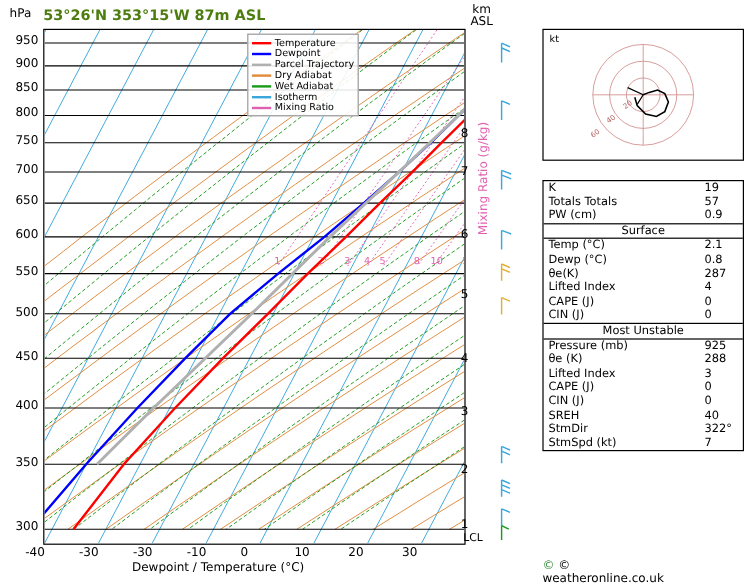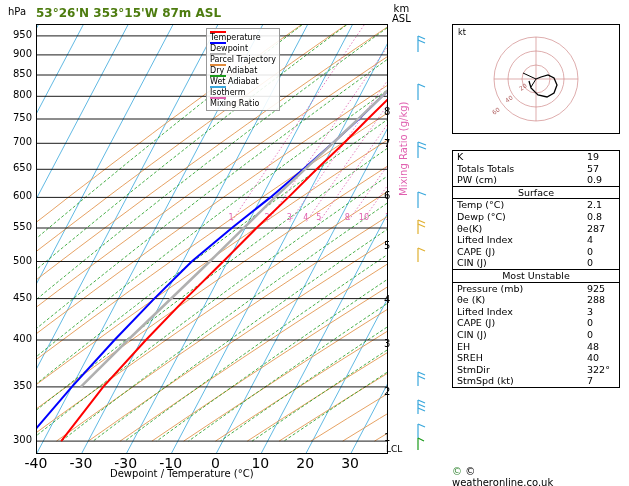--- a/index.html
+++ b/index.html
@@ -6,26 +6,26 @@
   body{width:629px;height:486px;background:#ffffff;font-family:"DejaVu Sans",sans-serif;overflow:hidden;}
   #root{position:relative;width:521px;height:486px;}
   .abs{position:absolute;}
   
   #plot{left:36px;top:24px;width:350px;height:428px;border:1px solid #000;background:#fff;overflow:hidden;}
   #plotInner{position:absolute;left:0;top:0;width:100%;height:100%;}
   #title{left:36px;top:6px;font-size:12px;font-weight:bold;color:#4d7c0f;}
   #hpa{left:8px;top:6px;font-size:10px;color:#000;}
   #kmlab{left:392px;top:4px;font-size:10px;color:#000;line-height:10px;text-align:center;}
   .ytick{font-size:10px;color:#000;text-align:right;width:30px;}
-  .xtick{font-size:14px;color:#000;text-align:center;width:30px;}
+  .xtick{font-size:10px;color:#000;text-align:left;width:30px;}
   #xaxis-title{left:110px;top:468px;font-size:10px;color:#000;}
   .kmtick{font-size:10px;color:#000;}
   
   #legend{left:206px;top:28px;background:rgba(255,255,255,0.88);border:1px solid #999;padding:2px 3px;font-size:8px;line-height:9px;}
-  #legend div{display:flex;align-items:flex-start;margin-bottom:0px;flex-direction:column;}
+  #legend div{display:flex;align-items:center;margin-bottom:0px;}
   #legend i{display:inline-block;width:16px;height:0;border-top-width:2px;border-top-style:solid;margin-right:3px;}
   
   #mixlab{left:398px;top:196px;font-size:10px;color:#e060b0;transform:rotate(-90deg);transform-origin:0 0;white-space:nowrap;}
   
   #dateTitle{left:404px;top:6px;font-size:12px;font-weight:bold;color:#000;}
   #hodo{left:452px;top:24px;width:166px;height:108px;border:1px solid #000;background:#fff;}
   #tbl{left:452px;top:150px;width:166px;border:1px solid #000;background:#fff;font-size:9.5px;color:#000;}
   #tbl .row{display:flex;justify-content:space-between;padding:0 4px;line-height:11.6px;}
   #tbl .sec{text-align:center;line-height:11.6px;border-top:1px solid #000;border-bottom:1px solid #000;}
   #tbl .val{min-width:28px;text-align:left;}
@@ -365,24 +365,20 @@
       </div>
       <div class="row">
         <span>CAPE (J)</span>
         <span class="val">0</span>
       </div>
       <div class="row">
         <span>CIN (J)</span>
         <span class="val">0</span>
       </div>
       <div class="row">
-        <span>EH</span>
-        <span class="val">48</span>
-      </div>
-      <div class="row">
         <span>SREH</span>
         <span class="val">40</span>
       </div>
       <div class="row">
         <span>StmDir</span>
         <span class="val">322°</span>
       </div>
       <div class="row">
         <span>StmSpd (kt)</span>
         <span class="val">7</span>

